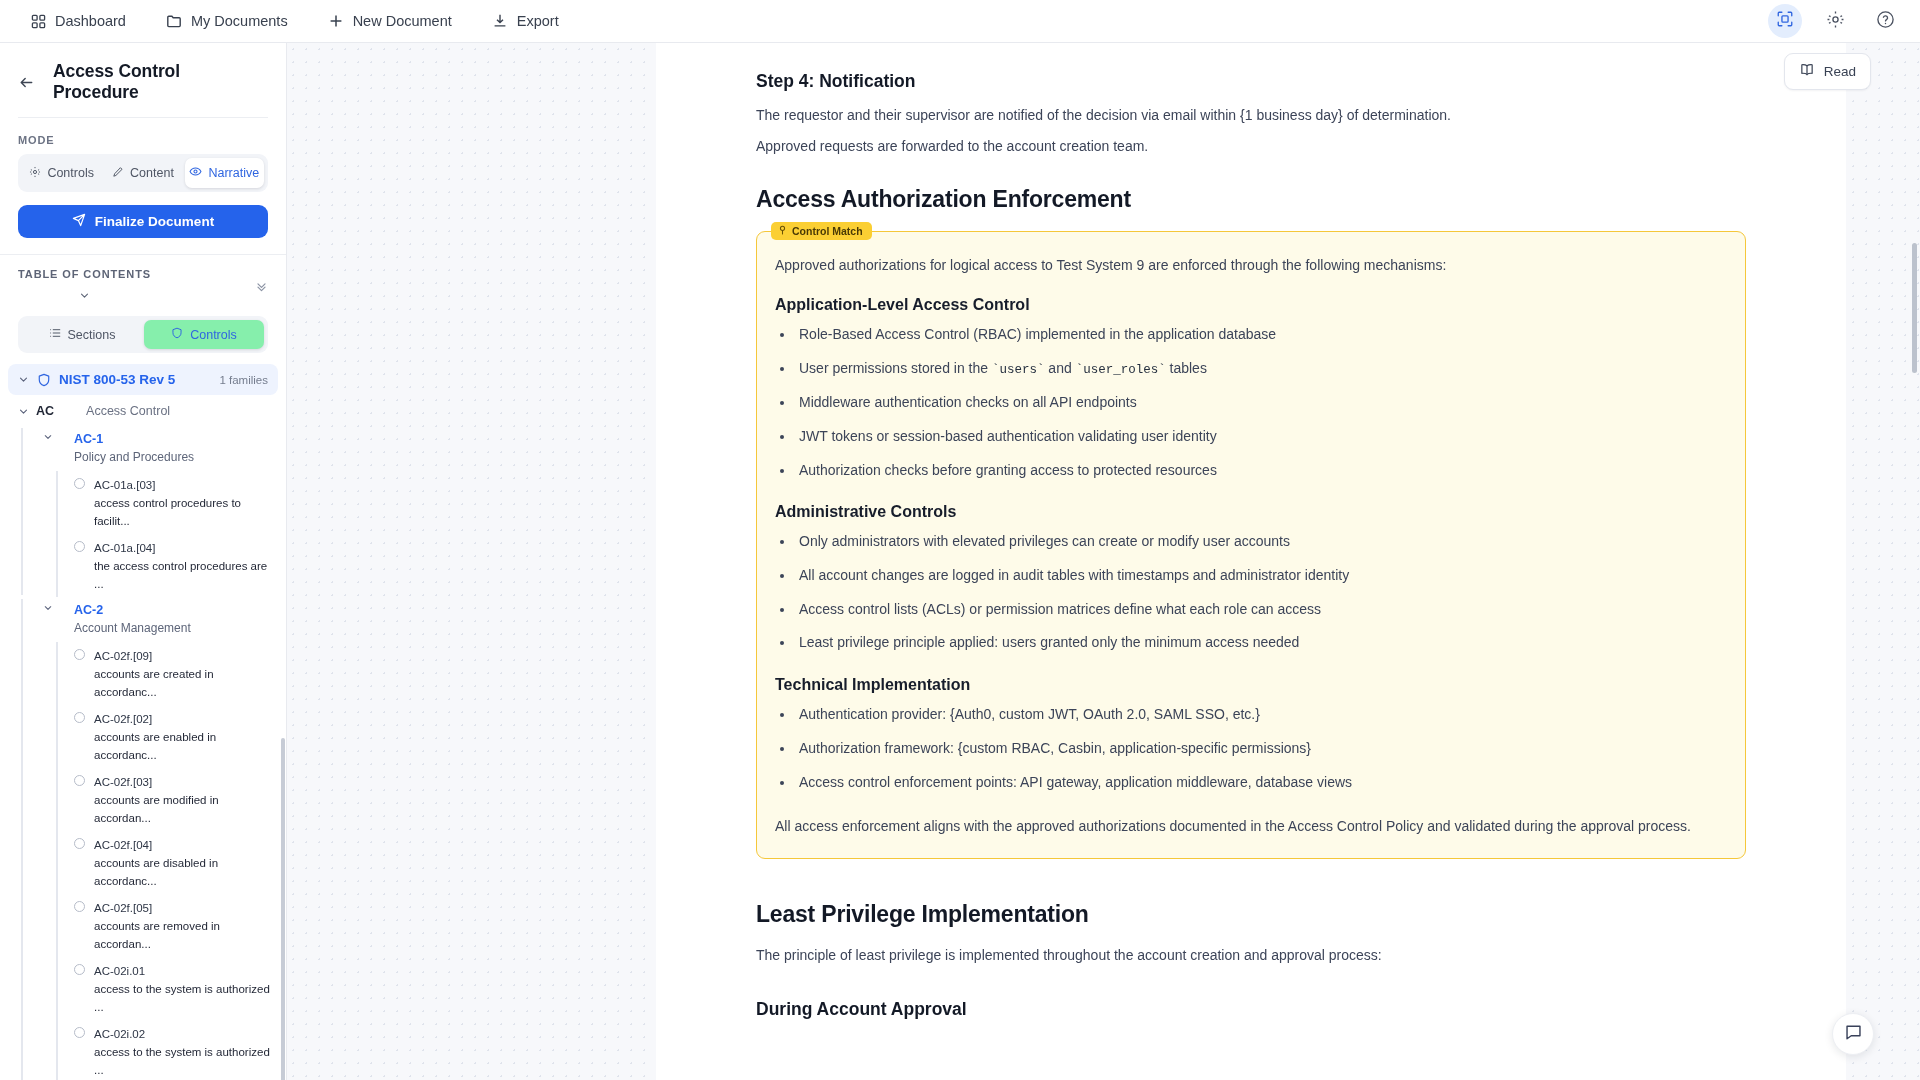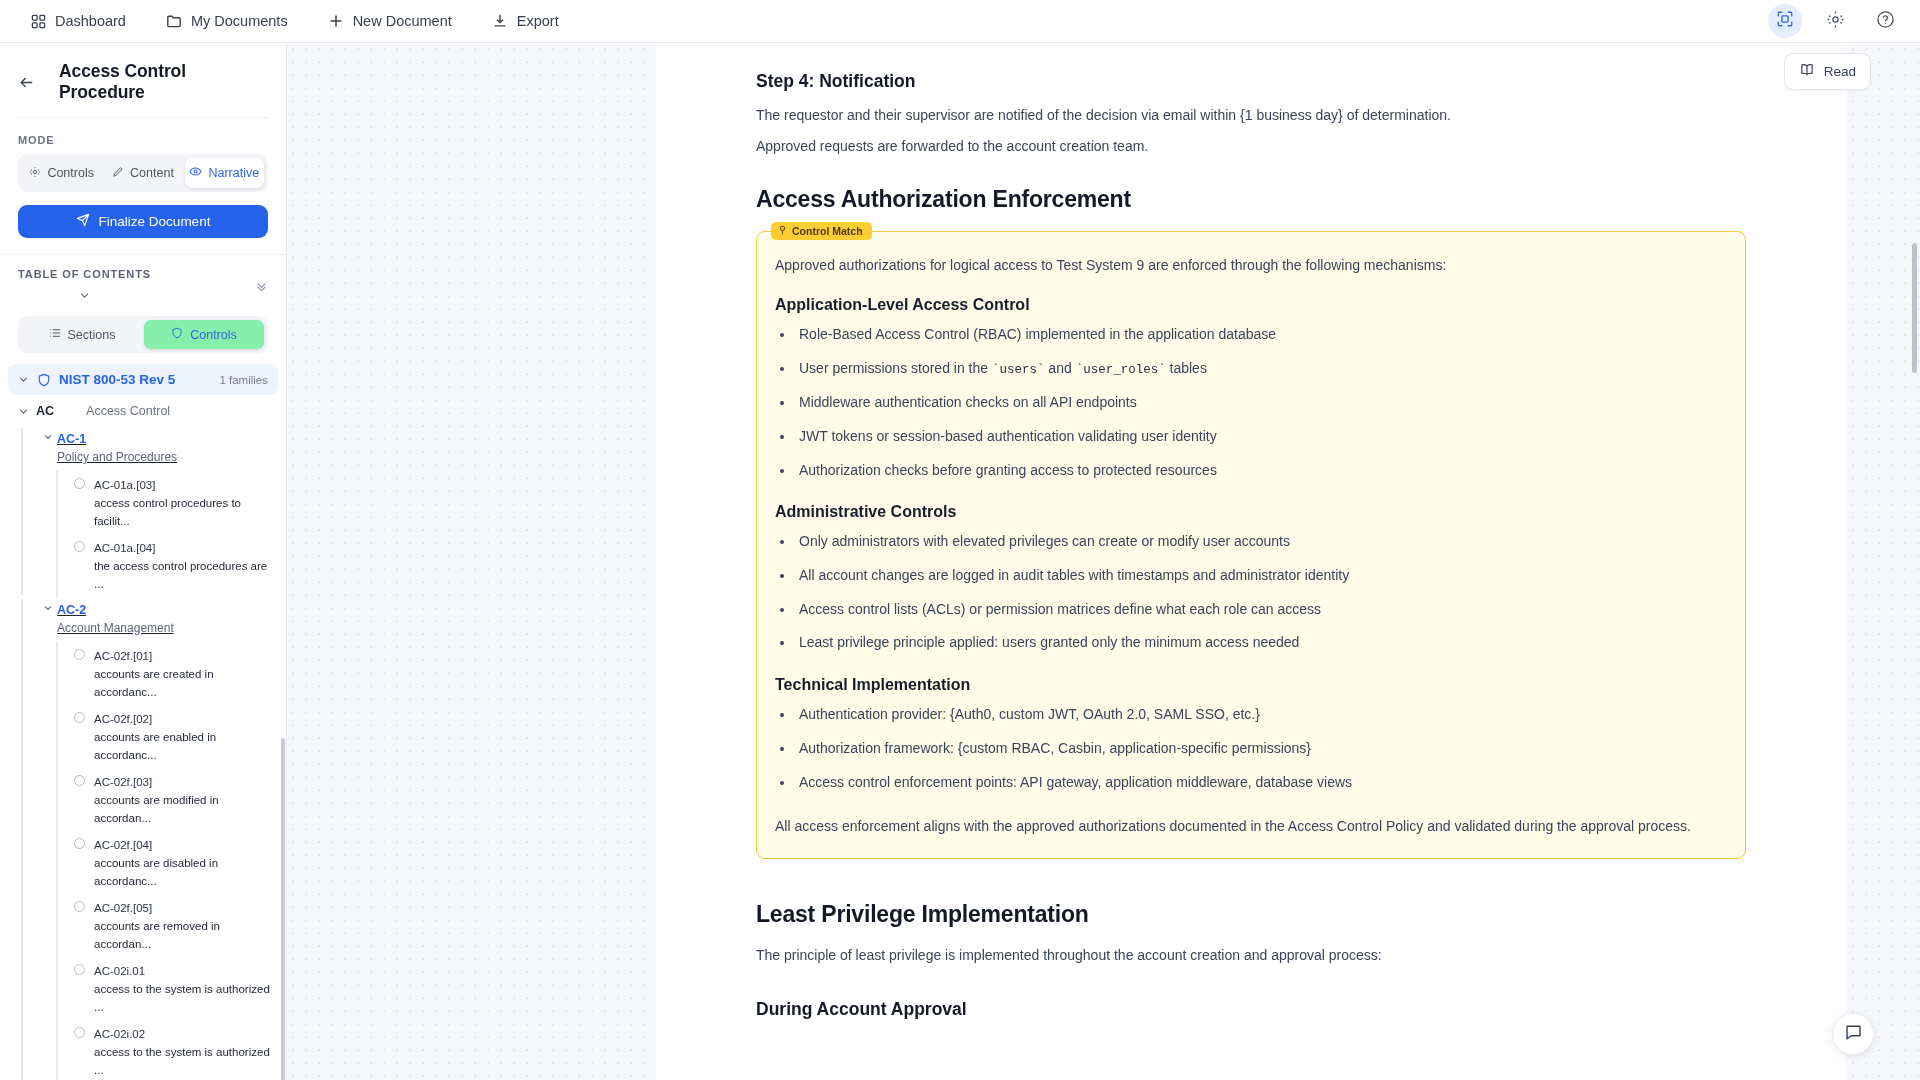--- a/index.html
+++ b/index.html
@@ -43,21 +43,21 @@
 
   
   .sidebar {
     width: 287px; min-width: 287px;
     background: #ffffff;
     border-right: 1px solid #e8eaef;
     display: flex; flex-direction: column;
     position: relative;
   }
   .sb-head { padding: 14px 18px 0 18px; }
-  .sb-title-row { display: flex; align-items: center; gap: 24px; padding: 4px 0 14px 0; }
+  .sb-title-row { display: flex; align-items: center; gap: 18px; padding: 4px 0 14px 0; }
   .back-arrow { cursor: pointer; color: #3e4654; display: flex; }
   .sb-title { font-size: 17.5px; font-weight: bold; color: #141a26; letter-spacing: -0.1px; }
   .sb-divider { height: 1px; background: #eceef2; margin: 0 0 0 0; }
 
   .mode-label {
     font-size: 11px; letter-spacing: 0.9px; color: #6c7384;
     font-weight: 600; padding: 16px 0 8px 0;
   }
   .mode-switch {
     display: flex; background: #f2f4f8; border-radius: 9px; padding: 4px;
@@ -70,21 +70,21 @@
   }
   .mode-btn.active {
     background: #ffffff; color: #3066e0; font-weight: 500;
     box-shadow: 0 1px 3px rgba(20,26,38,.13);
   }
   .finalize-btn {
     margin-top: 13px; margin-bottom: 16px;
     width: 100%; background: #2563eb; color: #fff;
     border: none; border-radius: 9px; height: 33px;
     display: flex; align-items: center; justify-content: center; gap: 9px;
-    font-size: 13.5px; font-weight: 400; cursor: pointer;
+    font-size: 13.5px; font-weight: 700; cursor: pointer;
     font-family: "Liberation Sans", sans-serif;
   }
 
   .toc-wrap { border-top: 1px solid #eceef2; padding: 13px 18px 0 18px; }
   .toc-head { display: flex; align-items: center; justify-content: space-between; }
   .toc-head-left { display: flex; align-items: center; gap: 7px; cursor: pointer; flex-direction: column; }
   .toc-label { font-size: 11px; letter-spacing: .9px; color: #5d6476; font-weight: 600; }
   .collapse-all { cursor: pointer; color: #8b93a4; display: flex; }
 
   .seg {
@@ -118,21 +118,21 @@
   }
   .family-row .caret { color: #59617a; display: flex; }
   .fam-abbr { font-size: 12.5px; font-weight: bold; color: #1e2433; }
   .fam-name { font-size: 12.5px; color: #6a7policies; color: #6a7183; margin-left: 25px; }
 
   .ctrl-group { position: relative; padding-left: 22px; margin-left: 13px; }
   .ctrl-group::before {
     content: ""; position: absolute; left: 0; top: 2px; bottom: 2px;
     width: 1.5px; background: #e4e7ee;
   }
-  .ctrl-head { display: flex; gap: 4px; padding: 3px 0 2px 0; cursor: pointer; text-decoration: underline; }
+  .ctrl-head { display: flex; gap: 21px; padding: 3px 0 2px 0; cursor: pointer; }
   .ctrl-head .caret { color: #59617a; display: flex; padding-top: 3px; }
   .ctrl-id { font-size: 12.5px; font-weight: bold; color: #2563eb; line-height: 16px; }
   .ctrl-title { font-size: 12px; color: #5d6579; line-height: 16px; margin-top: 1px; }
 
   .item-list { position: relative; padding-left: 18px; margin-left: 13px; margin-top: 4px; }
   .item-list::before {
     content: ""; position: absolute; left: 0; top: 0; bottom: 0;
     width: 1.5px; background: #e4e7ee;
   }
   .ctrl-item { display: flex; gap: 9px; padding: 4px 0 5px 0; cursor: pointer; align-items: flex-start; }
@@ -447,21 +447,21 @@
               </svg>
           </span>
           <span>
             <span class="ctrl-id">AC-2</span><br>
             <span class="ctrl-title">Account Management</span>
           </span>
         </div>
         <div class="item-list">
           <div class="ctrl-item">
             <span class="radio-o"></span>
-            <span><span class="ci-id">AC-02f.[01]</span><br>
+            <span><span class="ci-id">AC-02f.[09]</span><br>
             <span class="ci-desc">accounts are created in accordanc...</span></span>
           </div>
           <div class="ctrl-item">
             <span class="radio-o"></span>
             <span><span class="ci-id">AC-02f.[02]</span><br>
             <span class="ci-desc">accounts are enabled in accordanc...</span></span>
           </div>
           <div class="ctrl-item">
             <span class="radio-o"></span>
             <span><span class="ci-id">AC-02f.[03]</span><br>

